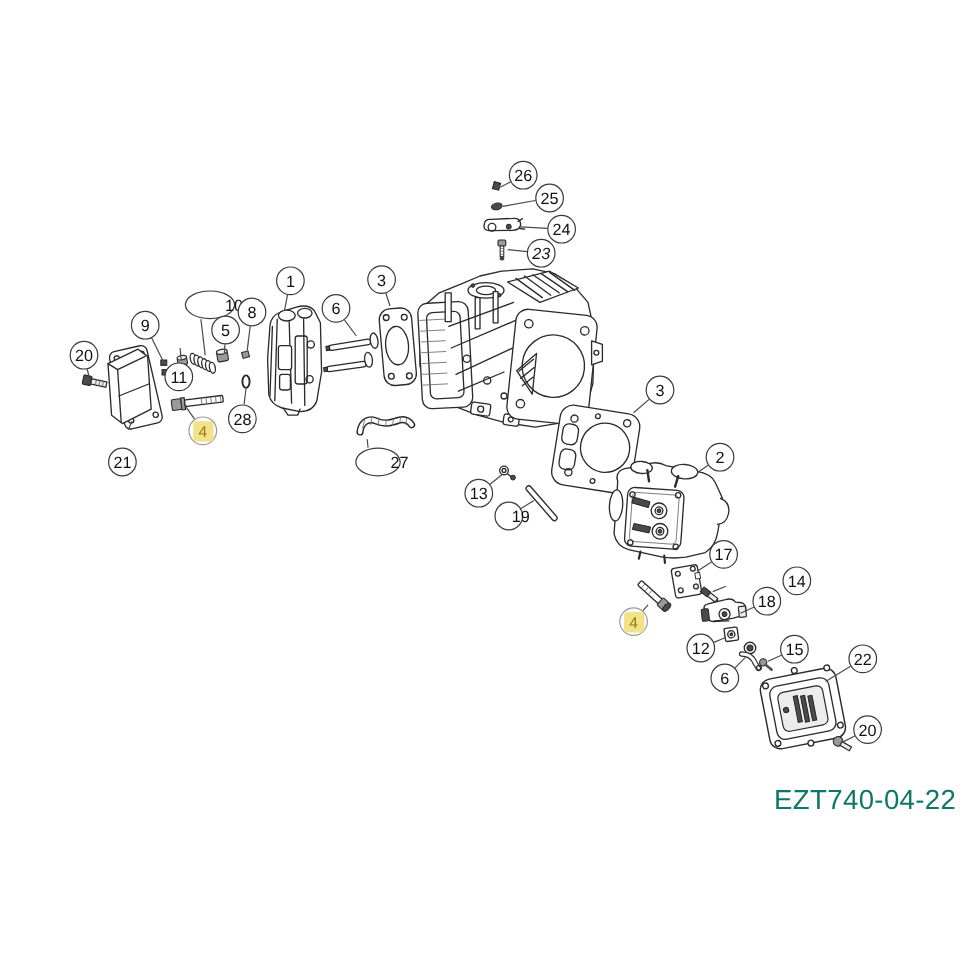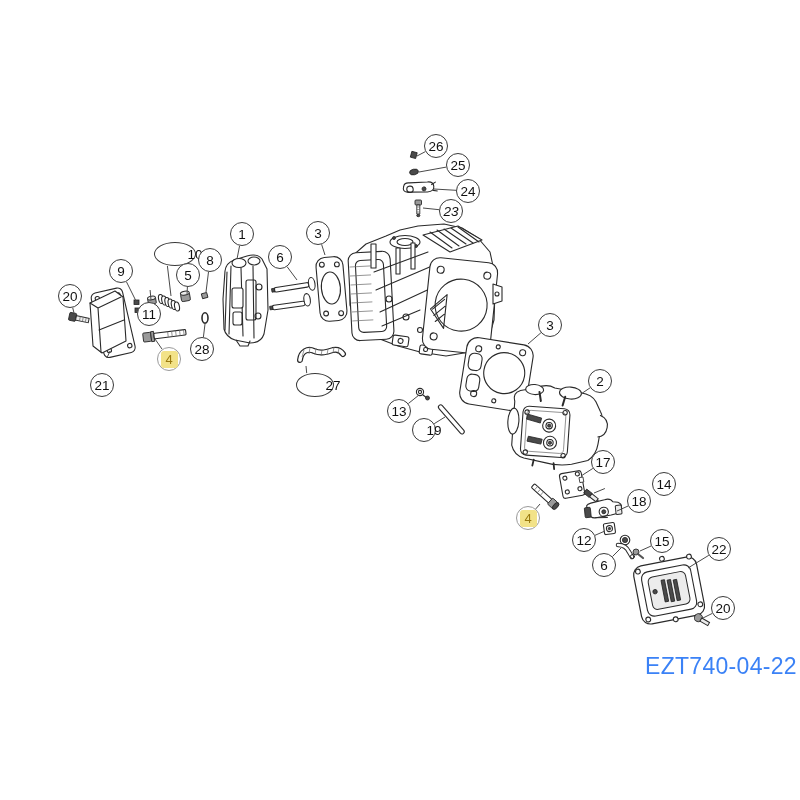--- a/index.html
+++ b/index.html
@@ -7,21 +7,21 @@
          font-family:"Liberation Sans",sans-serif;}
   #illustration{position:absolute;left:0;top:0;}
   #callout-layer{position:absolute;left:0;top:0;width:800px;height:586px;pointer-events:none;}
   .callout{position:absolute;box-sizing:border-box;width:24px;height:24px;border-radius:50%;
            background:#fff;border:1.5px solid #3a3a3a;display:flex;align-items:center;
            justify-content:center;font-size:13.5px;color:#111;pointer-events:auto;cursor:pointer;}
   .callout.hl{border-color:var(--hl-border,#9a9a9a);}
   .callout .chip{background:var(--hl-fill,#f2e288);color:var(--hl-text,#9a7a0e);
            border-radius:3px;min-width:15px;height:17px;line-height:17px;text-align:center;
            padding:0 1px;font-size:13px;}
-  .part-code{position:absolute;left:645px;top:653px;font-size:23px;color:#3b82f6;
+  .part-code{position:absolute;left:645px;top:653px;font-size:23px;color:#0f766e;
            letter-spacing:0.3px;white-space:nowrap;}
   
   .ln{fill:none;stroke:#2a2a2a;stroke-width:1.1;stroke-linecap:round;stroke-linejoin:round;}
   .fw{fill:#ffffff;stroke:#2a2a2a;stroke-width:1.1;stroke-linejoin:round;}
   .dk{fill:#4a4a4a;stroke:#222;stroke-width:0.8;}
   .md{fill:#9a9a9a;stroke:#2a2a2a;stroke-width:0.9;}
   .lt{fill:#ececec;stroke:#2a2a2a;stroke-width:1;}
   .thin{stroke:#6a6a6a;stroke-width:0.7;fill:none;}
   #leader-layer line{stroke:#4a4a4a;stroke-width:1;}
 </style>

